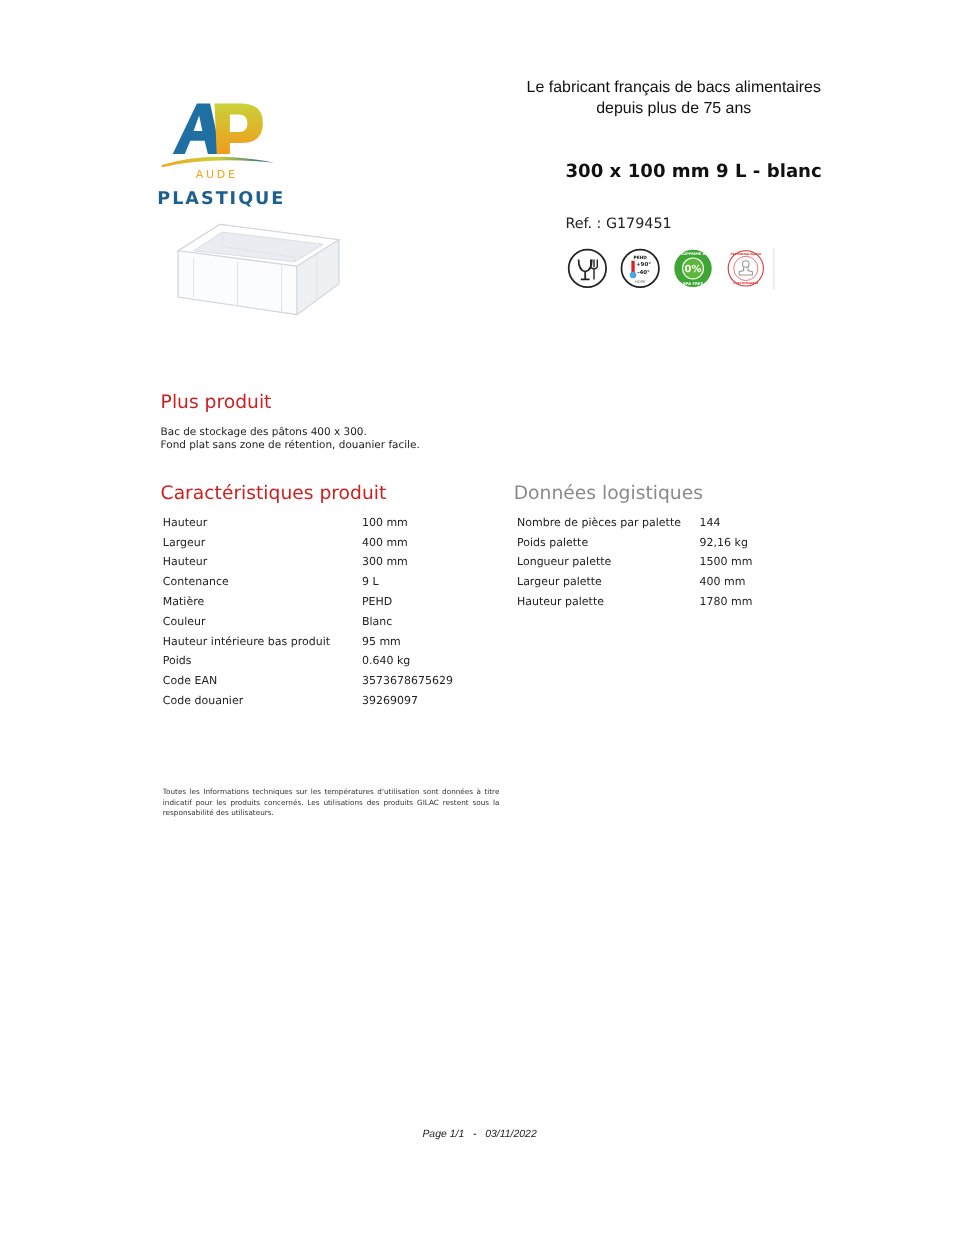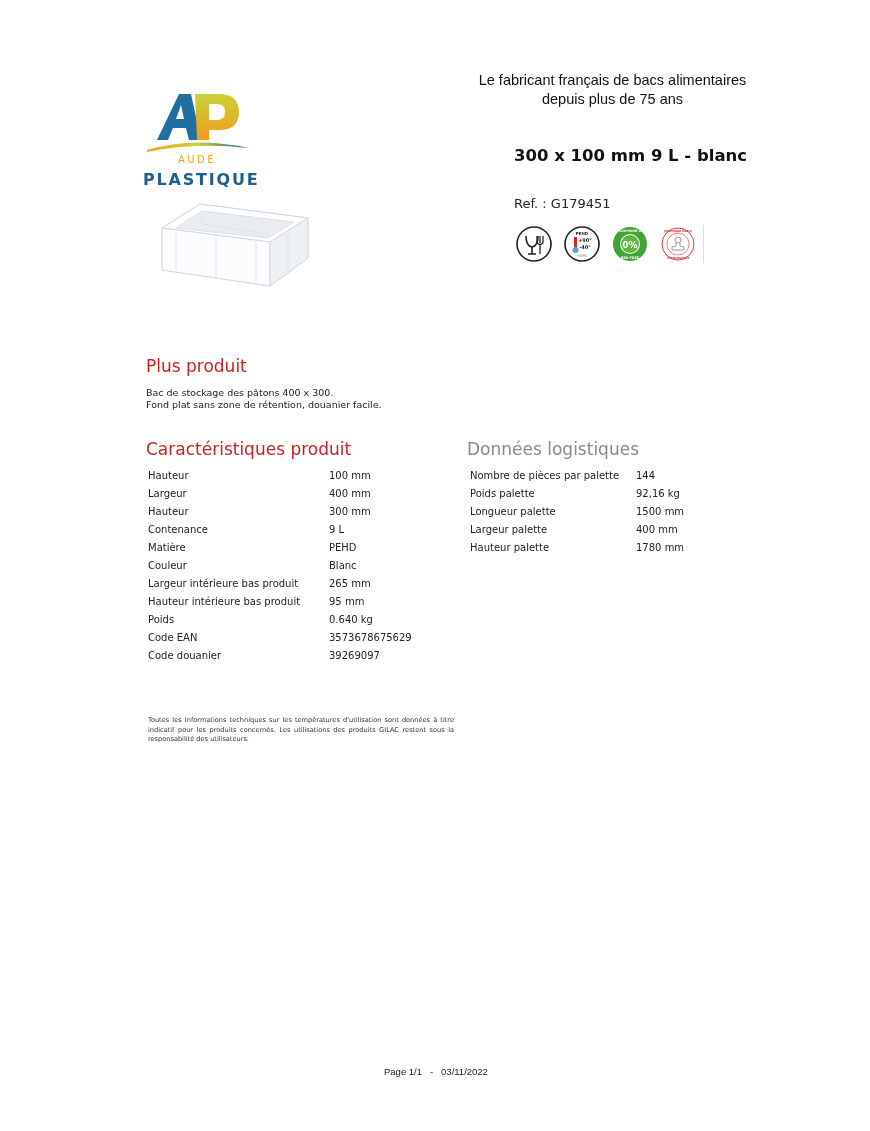--- a/index.html
+++ b/index.html
@@ -34,21 +34,21 @@
 
     .spec-table { position: absolute; font-size: 10px; color: #222; }
     .spec-row { display: flex; height: 18px; align-items: flex-start; }
     .spec-label { flex: none; }
     .spec-value { flex: none; }
 
     .disclaimer { position: absolute; left: 148px; top: 716px; width: 306px; font-size: 6.6px; line-height: 9.6px;
       text-align: justify; color: #333; }
 
     .footer { position: absolute; left: 384px; top: 1026px; font-family: "Liberation Sans", sans-serif;
-      font-size: 9.5px; color: #222; white-space: pre; margin-top: 40px; }
+      font-style: italic; font-size: 9.5px; color: #222; white-space: pre; }
   </style>
 </head>
 <body>
 
 <div class="tagline">
   <div>Le fabricant français de bacs alimentaires</div>
   <div>depuis plus de 75 ans</div>
 </div>
 
 <div class="logo">
@@ -160,24 +160,20 @@
     </div>
   <div class="spec-row">
       <span class="spec-label" style="width:181px">Matière</span>
       <span class="spec-value">PEHD</span>
     </div>
   <div class="spec-row">
       <span class="spec-label" style="width:181px">Couleur</span>
       <span class="spec-value">Blanc</span>
     </div>
   <div class="spec-row">
-      <span class="spec-label" style="width:181px">Largeur intérieure bas produit</span>
-      <span class="spec-value">265 mm</span>
-    </div>
-  <div class="spec-row">
       <span class="spec-label" style="width:181px">Hauteur intérieure bas produit</span>
       <span class="spec-value">95 mm</span>
     </div>
   <div class="spec-row">
       <span class="spec-label" style="width:181px">Poids</span>
       <span class="spec-value">0.640 kg</span>
     </div>
   <div class="spec-row">
       <span class="spec-label" style="width:181px">Code EAN</span>
       <span class="spec-value">3573678675629</span>

